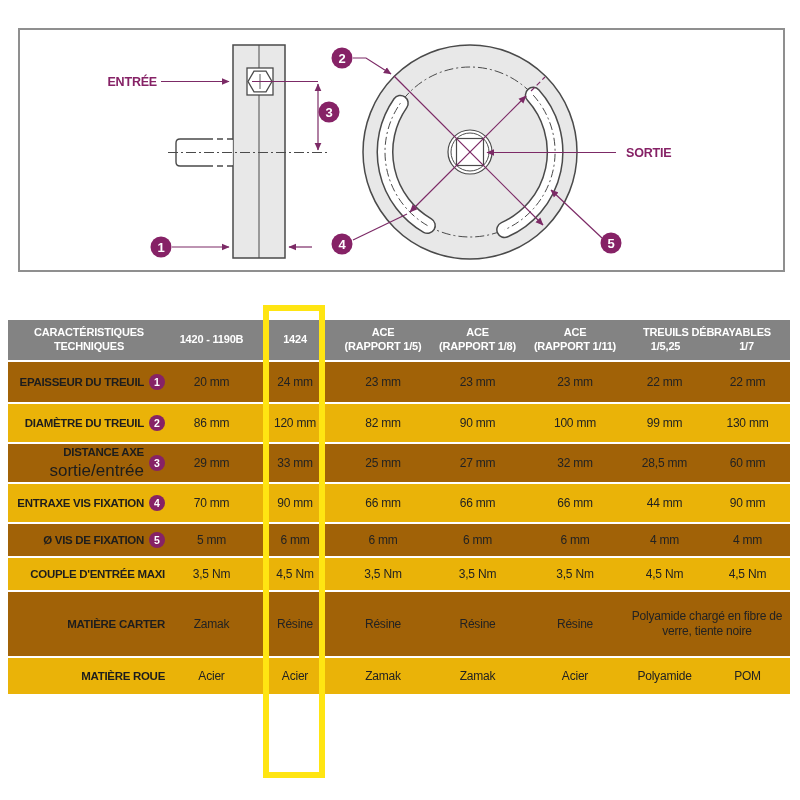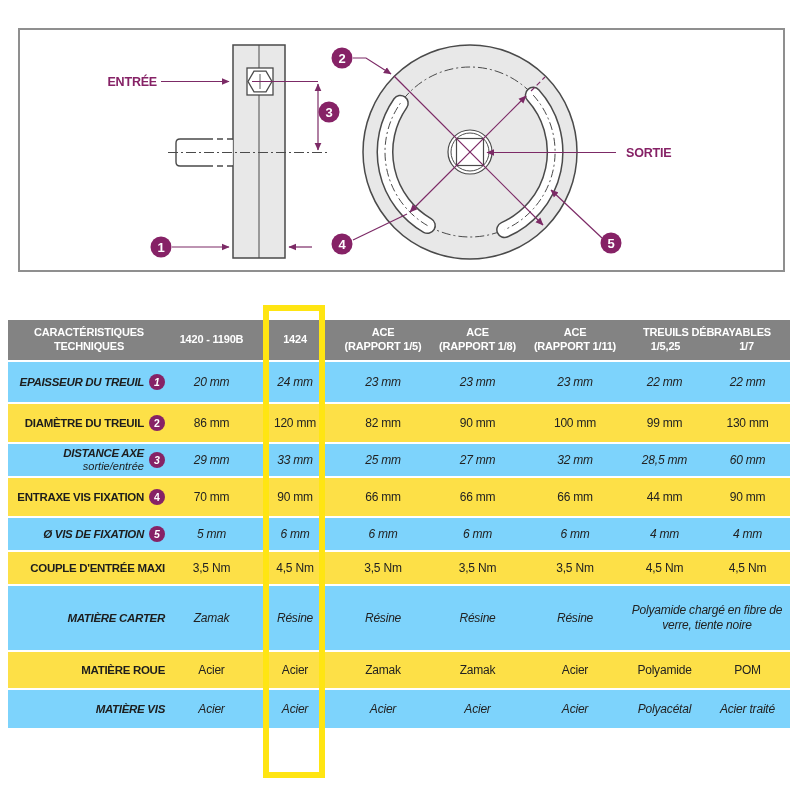--- a/index.html
+++ b/index.html
@@ -14,29 +14,29 @@
   table.spec thead th{
     background:#838383;color:#fff;font-size:11px;font-weight:bold;
     text-align:center;vertical-align:middle;line-height:1.25;letter-spacing:-0.2px;
     height:40px;padding:0 2px;
   }
   .deb-sub{display:flex;}
   .deb-sub span{display:block;text-align:center;}
   .deb-sub .s1{width:81px;}
   .deb-sub .s2{width:85px;}
 
-  table.spec tbody tr.gray th,table.spec tbody tr.gray td{background:#7dd3fc;font-style:italic;}
-  table.spec tbody tr.white th,table.spec tbody tr.white td{background:#fde047;}
+  table.spec tbody tr.gray th,table.spec tbody tr.gray td{background:#a16207;}
+  table.spec tbody tr.white th,table.spec tbody tr.white td{background:#eab308;}
 
   table.spec tbody th.lbl-cell{
     text-align:right;vertical-align:middle;padding:0 5px 0 0;
   }
   .row-lbl{display:flex;align-items:center;justify-content:flex-end;gap:5px;}
   .lbltxt{text-align:right;color:#1d1d1d;font-weight:bold;font-size:11.5px;letter-spacing:-0.3px;line-height:1.25;}
-  .lblsub{font-weight:normal;font-size:11px;letter-spacing:0;}
+  .lblsub{font-weight:normal;font-size:17px;letter-spacing:0;}
   .tbadge{
     width:16px;height:16px;border-radius:50%;background:#862266;color:#fff;
     display:inline-flex;align-items:center;justify-content:center;
     font-size:10.5px;font-weight:bold;flex:0 0 16px;line-height:1;
   }
   table.spec tbody td{
     text-align:center;vertical-align:middle;font-size:12px;color:#222;
     letter-spacing:-0.2px;padding:0 2px;line-height:1.25;
   }
 
@@ -207,21 +207,21 @@
             </div>
           </th>
           <td>86 mm</td>
           <td>120 mm</td>
           <td>82 mm</td>
           <td>90 mm</td>
           <td>100 mm</td>
           <td>99 mm</td>
           <td>130 mm</td>
         </tr>
-        <tr class="gray" style="height: 32px;">
+        <tr class="gray" style="height: 38px;">
           <th class="lbl-cell">
             <div class="row-lbl">
               <div class="lbltxt">
                 <div>DISTANCE AXE</div>
                 <div class="lblsub">sortie/entrée</div>
               </div>
               <span class="tbadge">3</span>
             </div>
           </th>
           <td>29 mm</td>
@@ -306,33 +306,17 @@
             </div>
           </th>
           <td>Acier</td>
           <td>Acier</td>
           <td>Zamak</td>
           <td>Zamak</td>
           <td>Acier</td>
           <td>Polyamide</td>
           <td>POM</td>
         </tr>
-        <tr class="gray" style="height: 38px;">
-          <th class="lbl-cell">
-            <div class="row-lbl">
-              <div class="lbltxt">
-                <div>MATIÈRE VIS</div>
-              </div>
-            </div>
-          </th>
-          <td>Acier</td>
-          <td>Acier</td>
-          <td>Acier</td>
-          <td>Acier</td>
-          <td>Acier</td>
-          <td>Polyacétal</td>
-          <td>Acier traité</td>
-        </tr>
       </tbody>
   </table>
 </div>
 
 <div class="highlight-box"></div>
 
 </body></html>

